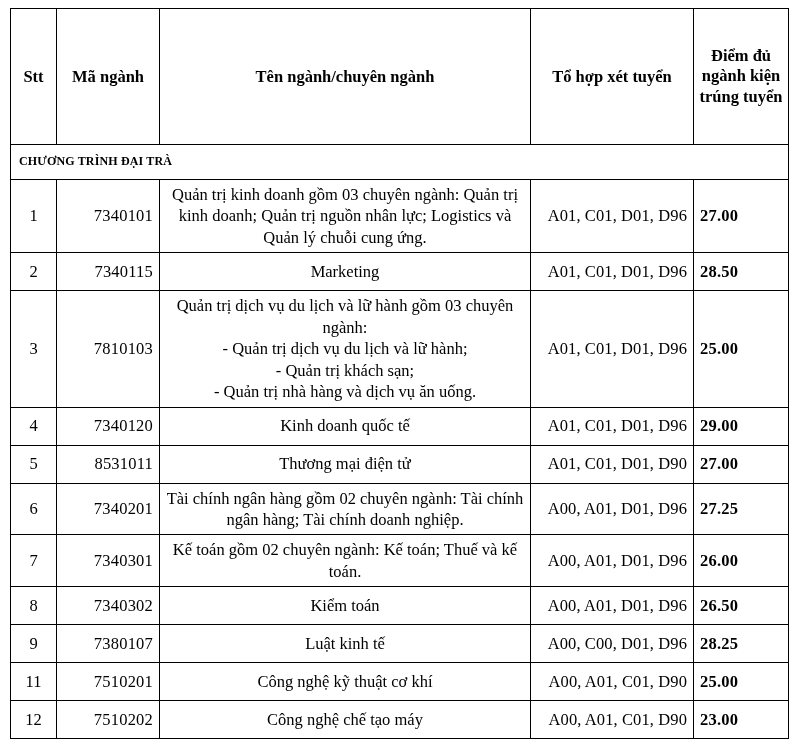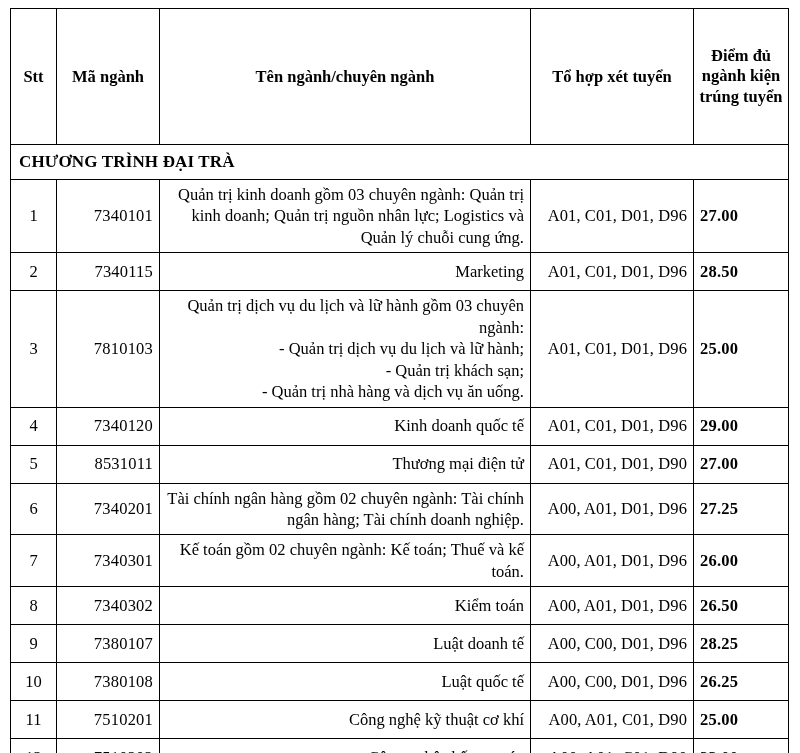--- a/index.html
+++ b/index.html
@@ -60,35 +60,35 @@
     padding-right: 2px;
   }
 
   
   tr.section-row td {
     font-weight: bold;
     text-align: left;
     letter-spacing: .15px;
     padding: 5px 6px 5px 8px;
     height: 24px;
-    font-size: 17px;
+    font-size: 12px;
   }
 
   
   td.cell-stt {
     text-align: center;
     font-size: 16px;
   }
   td.cell-code {
     text-align: right;
     font-size: 16px;
     letter-spacing: .2px;
   }
   td.cell-name {
-    text-align: right;
+    text-align: center;
     padding-left: 8px;
     padding-right: 6px;
     white-space: pre-line;
   }
   td.cell-combo {
     text-align: right;
     font-size: 16px;
     letter-spacing: .1px;
     white-space: nowrap;
   }
@@ -193,32 +193,25 @@
         <td class="cell-stt">8</td>
         <td class="cell-code">7340302</td>
         <td class="cell-name">Kiểm toán</td>
         <td class="cell-combo">A00, A01, D01, D96</td>
         <td class="cell-score">26.50</td>
       </tr>
 
       <tr class="r-norm">
         <td class="cell-stt">9</td>
         <td class="cell-code">7380107</td>
-        <td class="cell-name">Luật doanh tế</td>
+        <td class="cell-name">Luật kinh tế</td>
         <td class="cell-combo">A00, C00, D01, D96</td>
         <td class="cell-score">28.25</td>
       </tr>
 
-      <tr class="r-norm">
-        <td class="cell-stt">10</td>
-        <td class="cell-code">7380108</td>
-        <td class="cell-name">Luật quốc tế</td>
-        <td class="cell-combo">A00, C00, D01, D96</td>
-        <td class="cell-score">26.25</td>
-      </tr>
 
       <tr class="r-norm">
         <td class="cell-stt">11</td>
         <td class="cell-code">7510201</td>
         <td class="cell-name">Công nghệ kỹ thuật cơ khí</td>
         <td class="cell-combo">A00, A01, C01, D90</td>
         <td class="cell-score">25.00</td>
       </tr>
 
       <tr class="r-norm">

